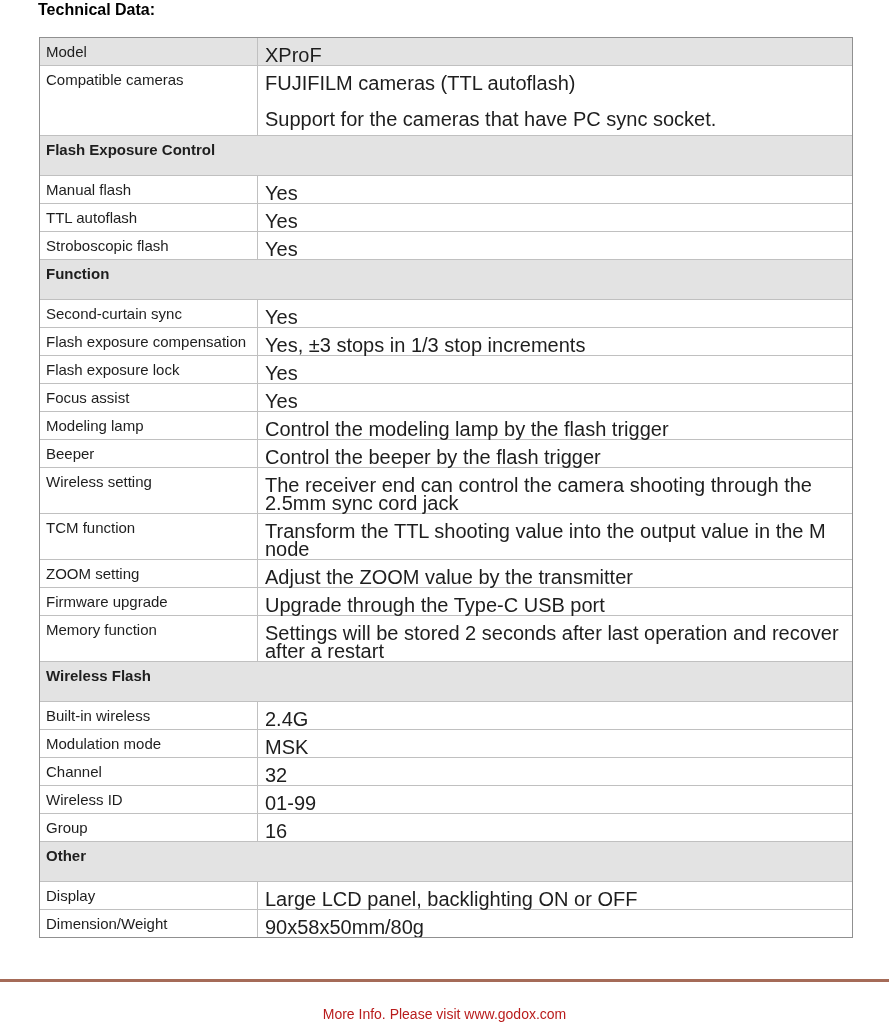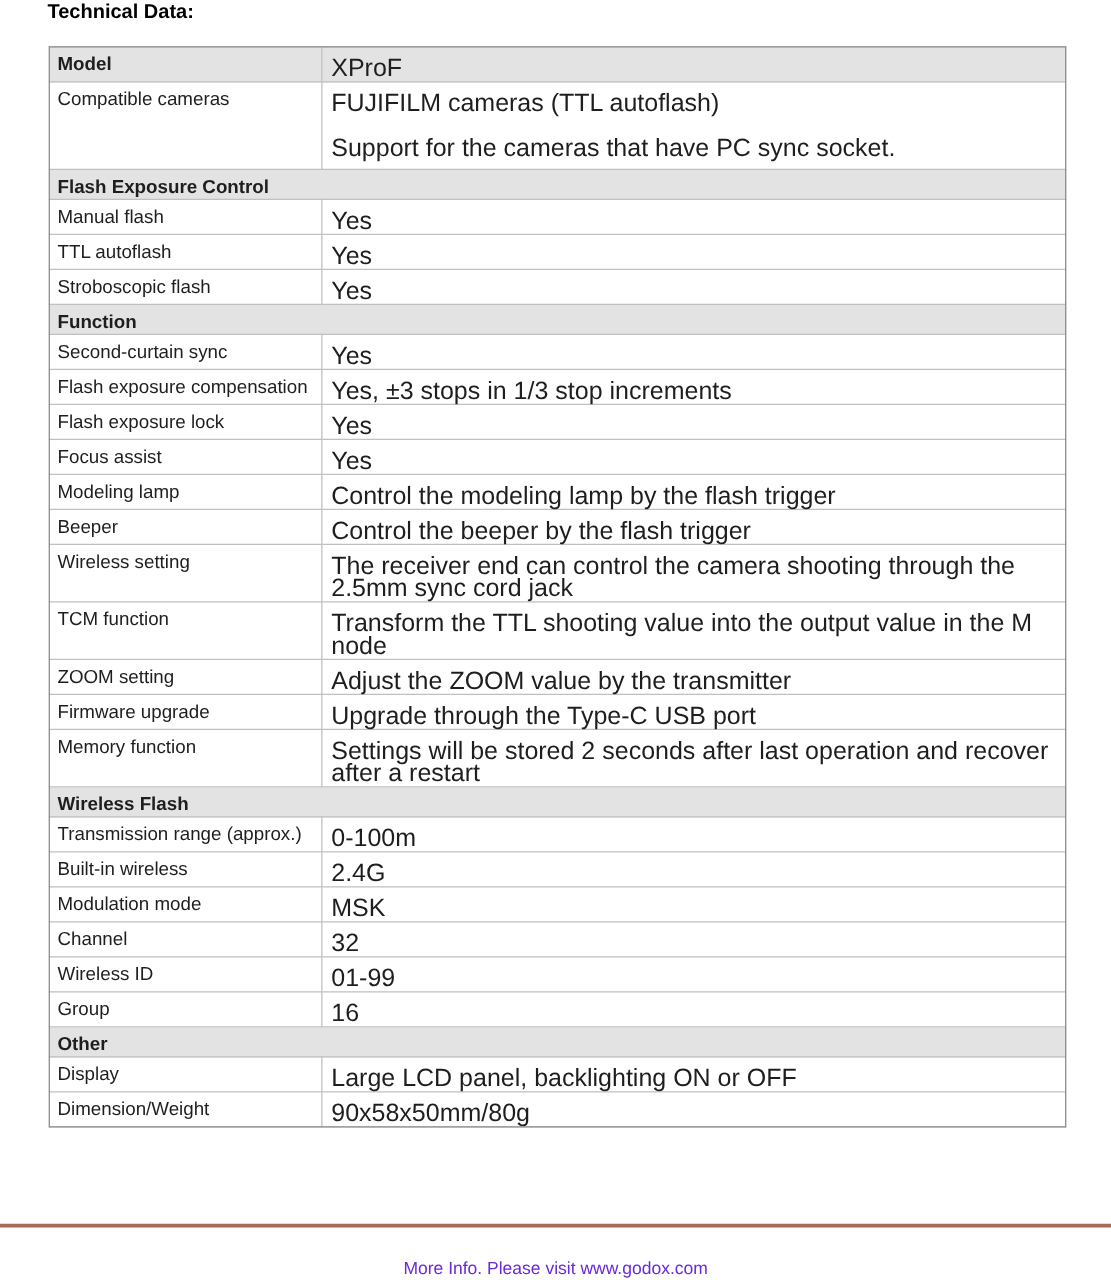--- a/index.html
+++ b/index.html
@@ -60,46 +60,46 @@
     margin: 0;
   }
   td.value-cell p.value-line + p.value-line {
     margin-top: 18px;
   }
   tr.multiline td.value-cell { padding-bottom: 7px; }
   tr.header-row td {
     background: var(--section-bg);
   }
   tr.header-row td.label-cell {
-    font-weight: bold;
+    font-weight: normal;
     margin-top: 43px;
   }
   td.section-cell {
     background: var(--section-bg);
     font-size: 15px;
     font-weight: bold;
-    padding: 5px 6px 0 6px;
+    padding: 5px 6px 16px 6px;
     margin-left: 48px;
   }
   .footer-divider {
     position: absolute;
     left: 0;
     top: 979px;
     width: 889px;
     height: 3px;
     background: var(--divider-color);
   }
   .footer-note {
     position: absolute;
     left: 0;
     top: 1006px;
     width: 889px;
     text-align: center;
     font-size: 14px;
-    color: #6d28d9;
+    color: #b91c1c;
   }
 </style>
 </head>
 <body>
 
 <h1 class="page-title">Technical Data:</h1>
 
 <table class="spec-table">
   <colgroup>
     <col class="label-col">
@@ -176,24 +176,20 @@
         <td class="value-cell">Upgrade through the Type-C USB port</td>
       </tr>
       <tr>
         <td class="label-cell">Memory function</td>
         <td class="value-cell">Settings will be stored 2 seconds after last operation and recover after a restart</td>
       </tr>
       <tr>
         <td colspan="2" class="section-cell">Wireless Flash</td>
       </tr>
       <tr>
-        <td class="label-cell">Transmission range (approx.)</td>
-        <td class="value-cell">0-100m</td>
-      </tr>
-      <tr>
         <td class="label-cell">Built-in wireless</td>
         <td class="value-cell">2.4G</td>
       </tr>
       <tr>
         <td class="label-cell">Modulation mode</td>
         <td class="value-cell">MSK</td>
       </tr>
       <tr>
         <td class="label-cell">Channel</td>
         <td class="value-cell">32</td>

